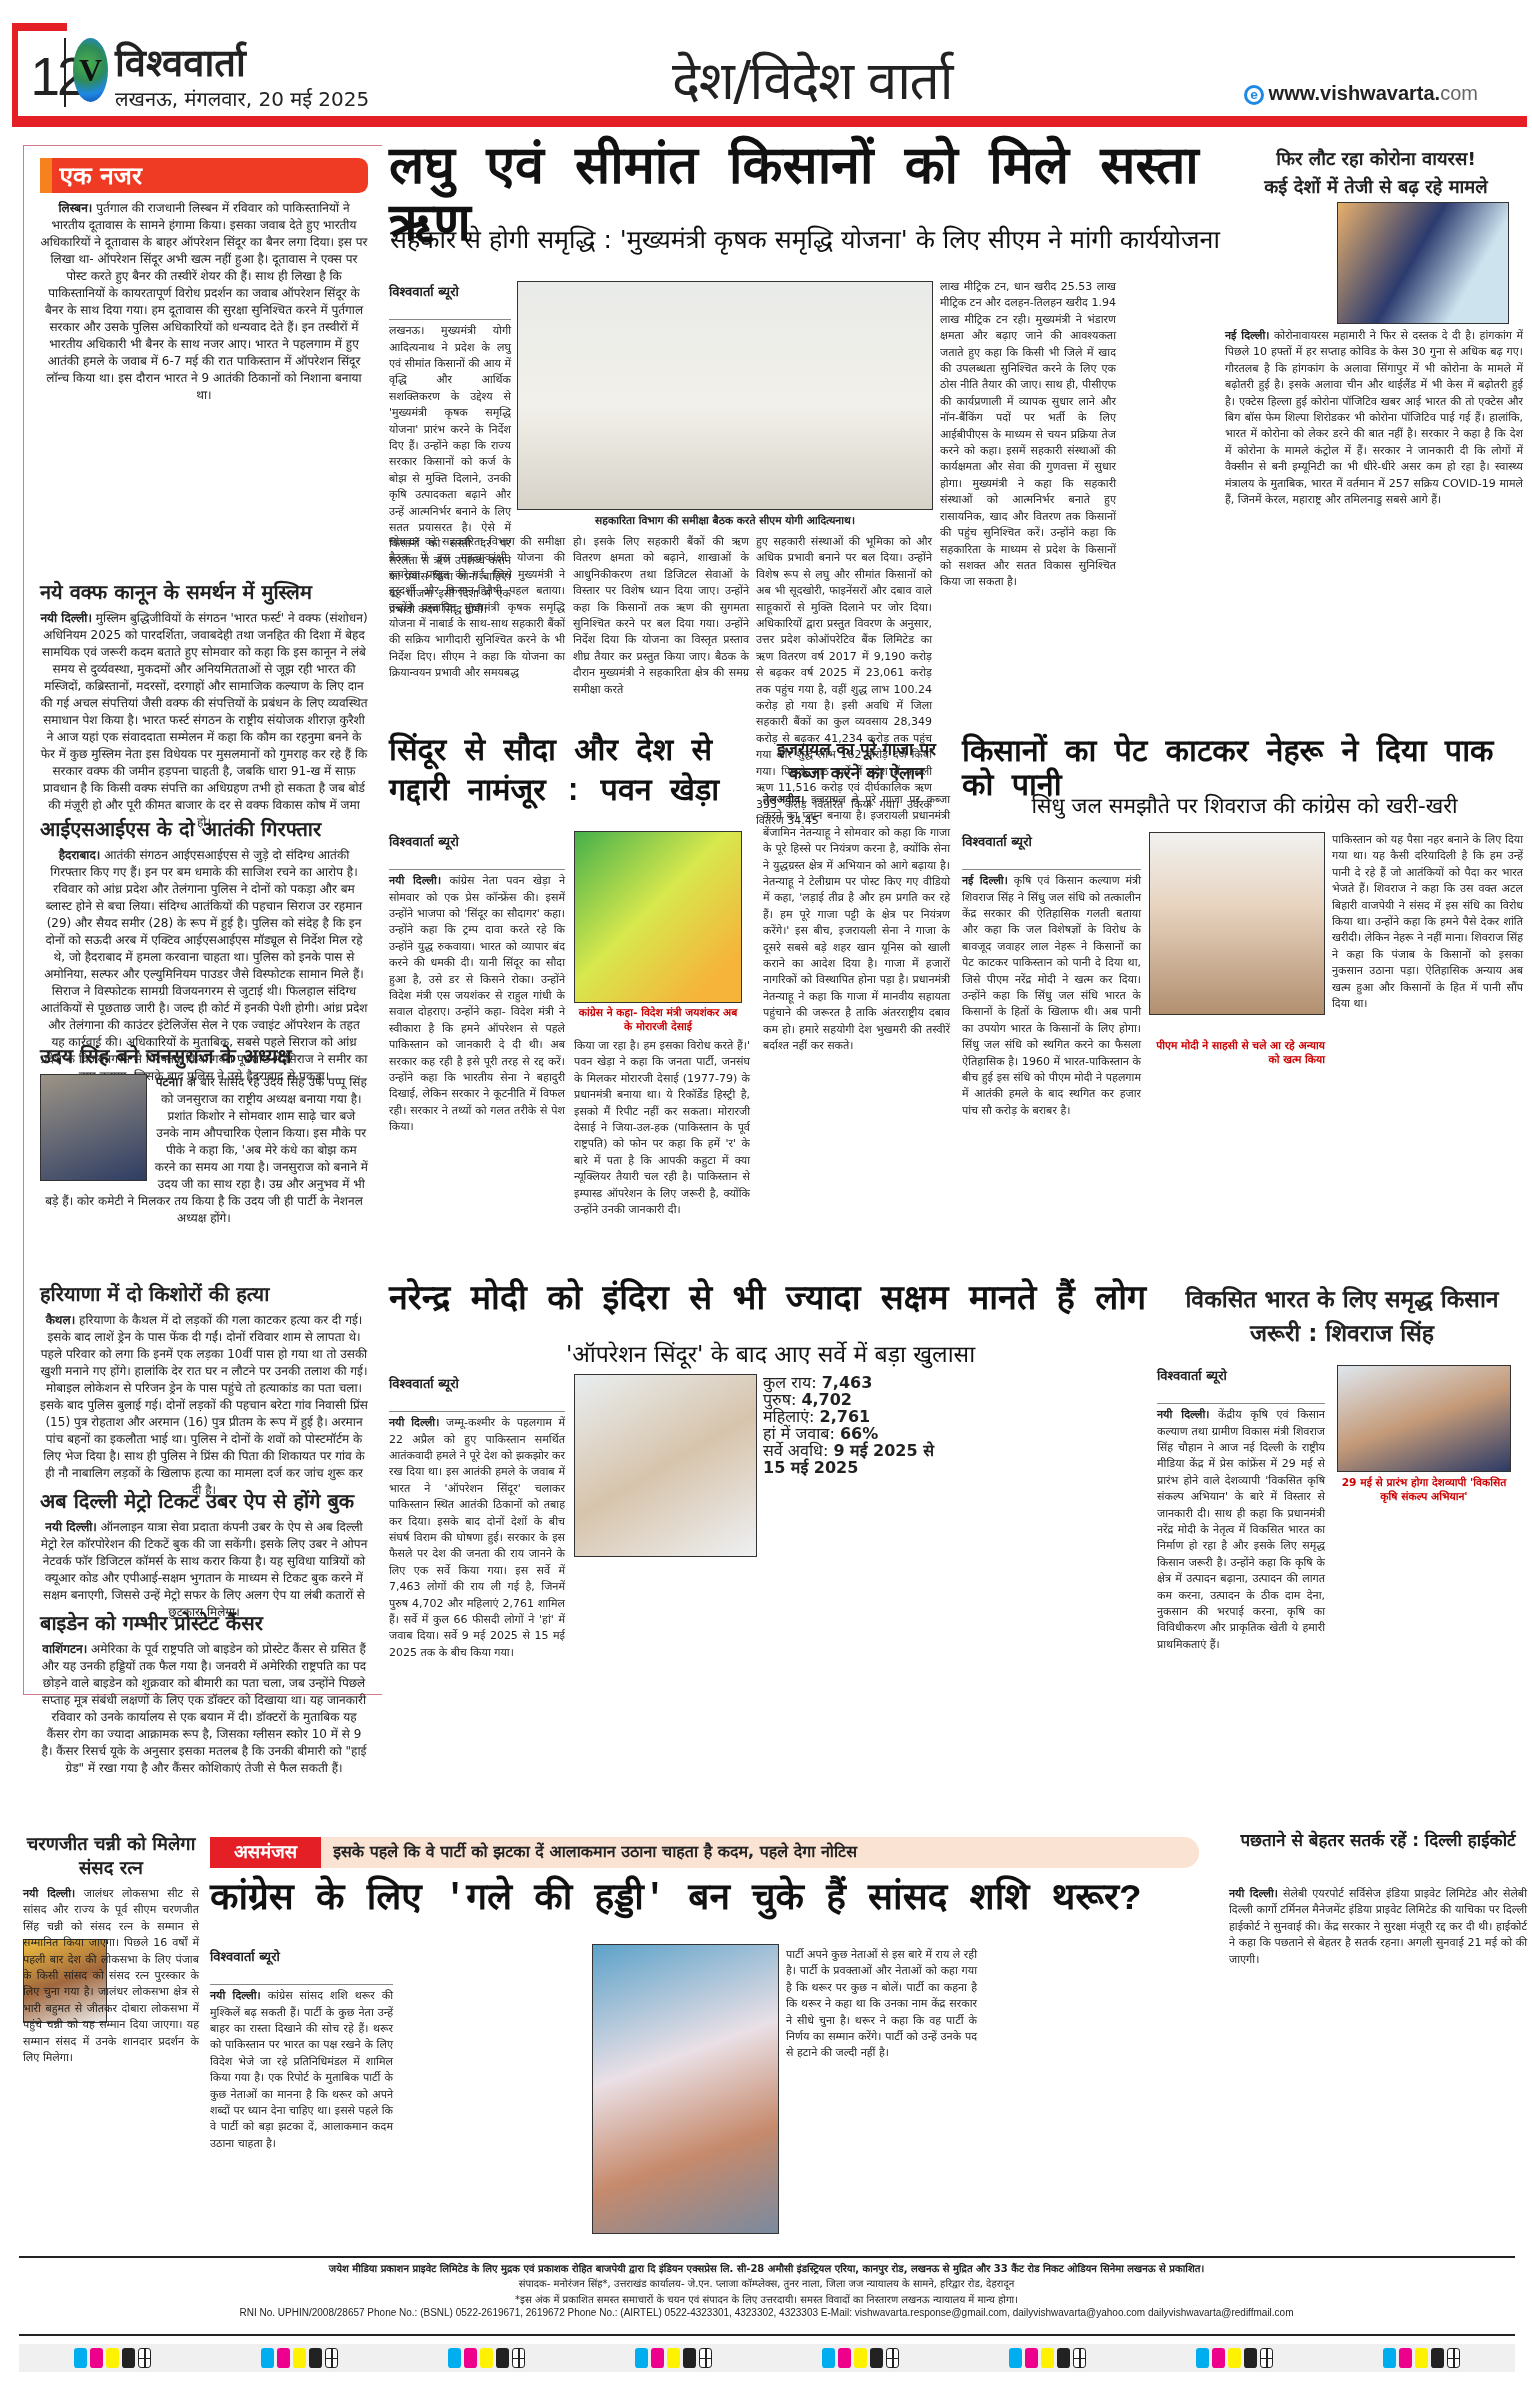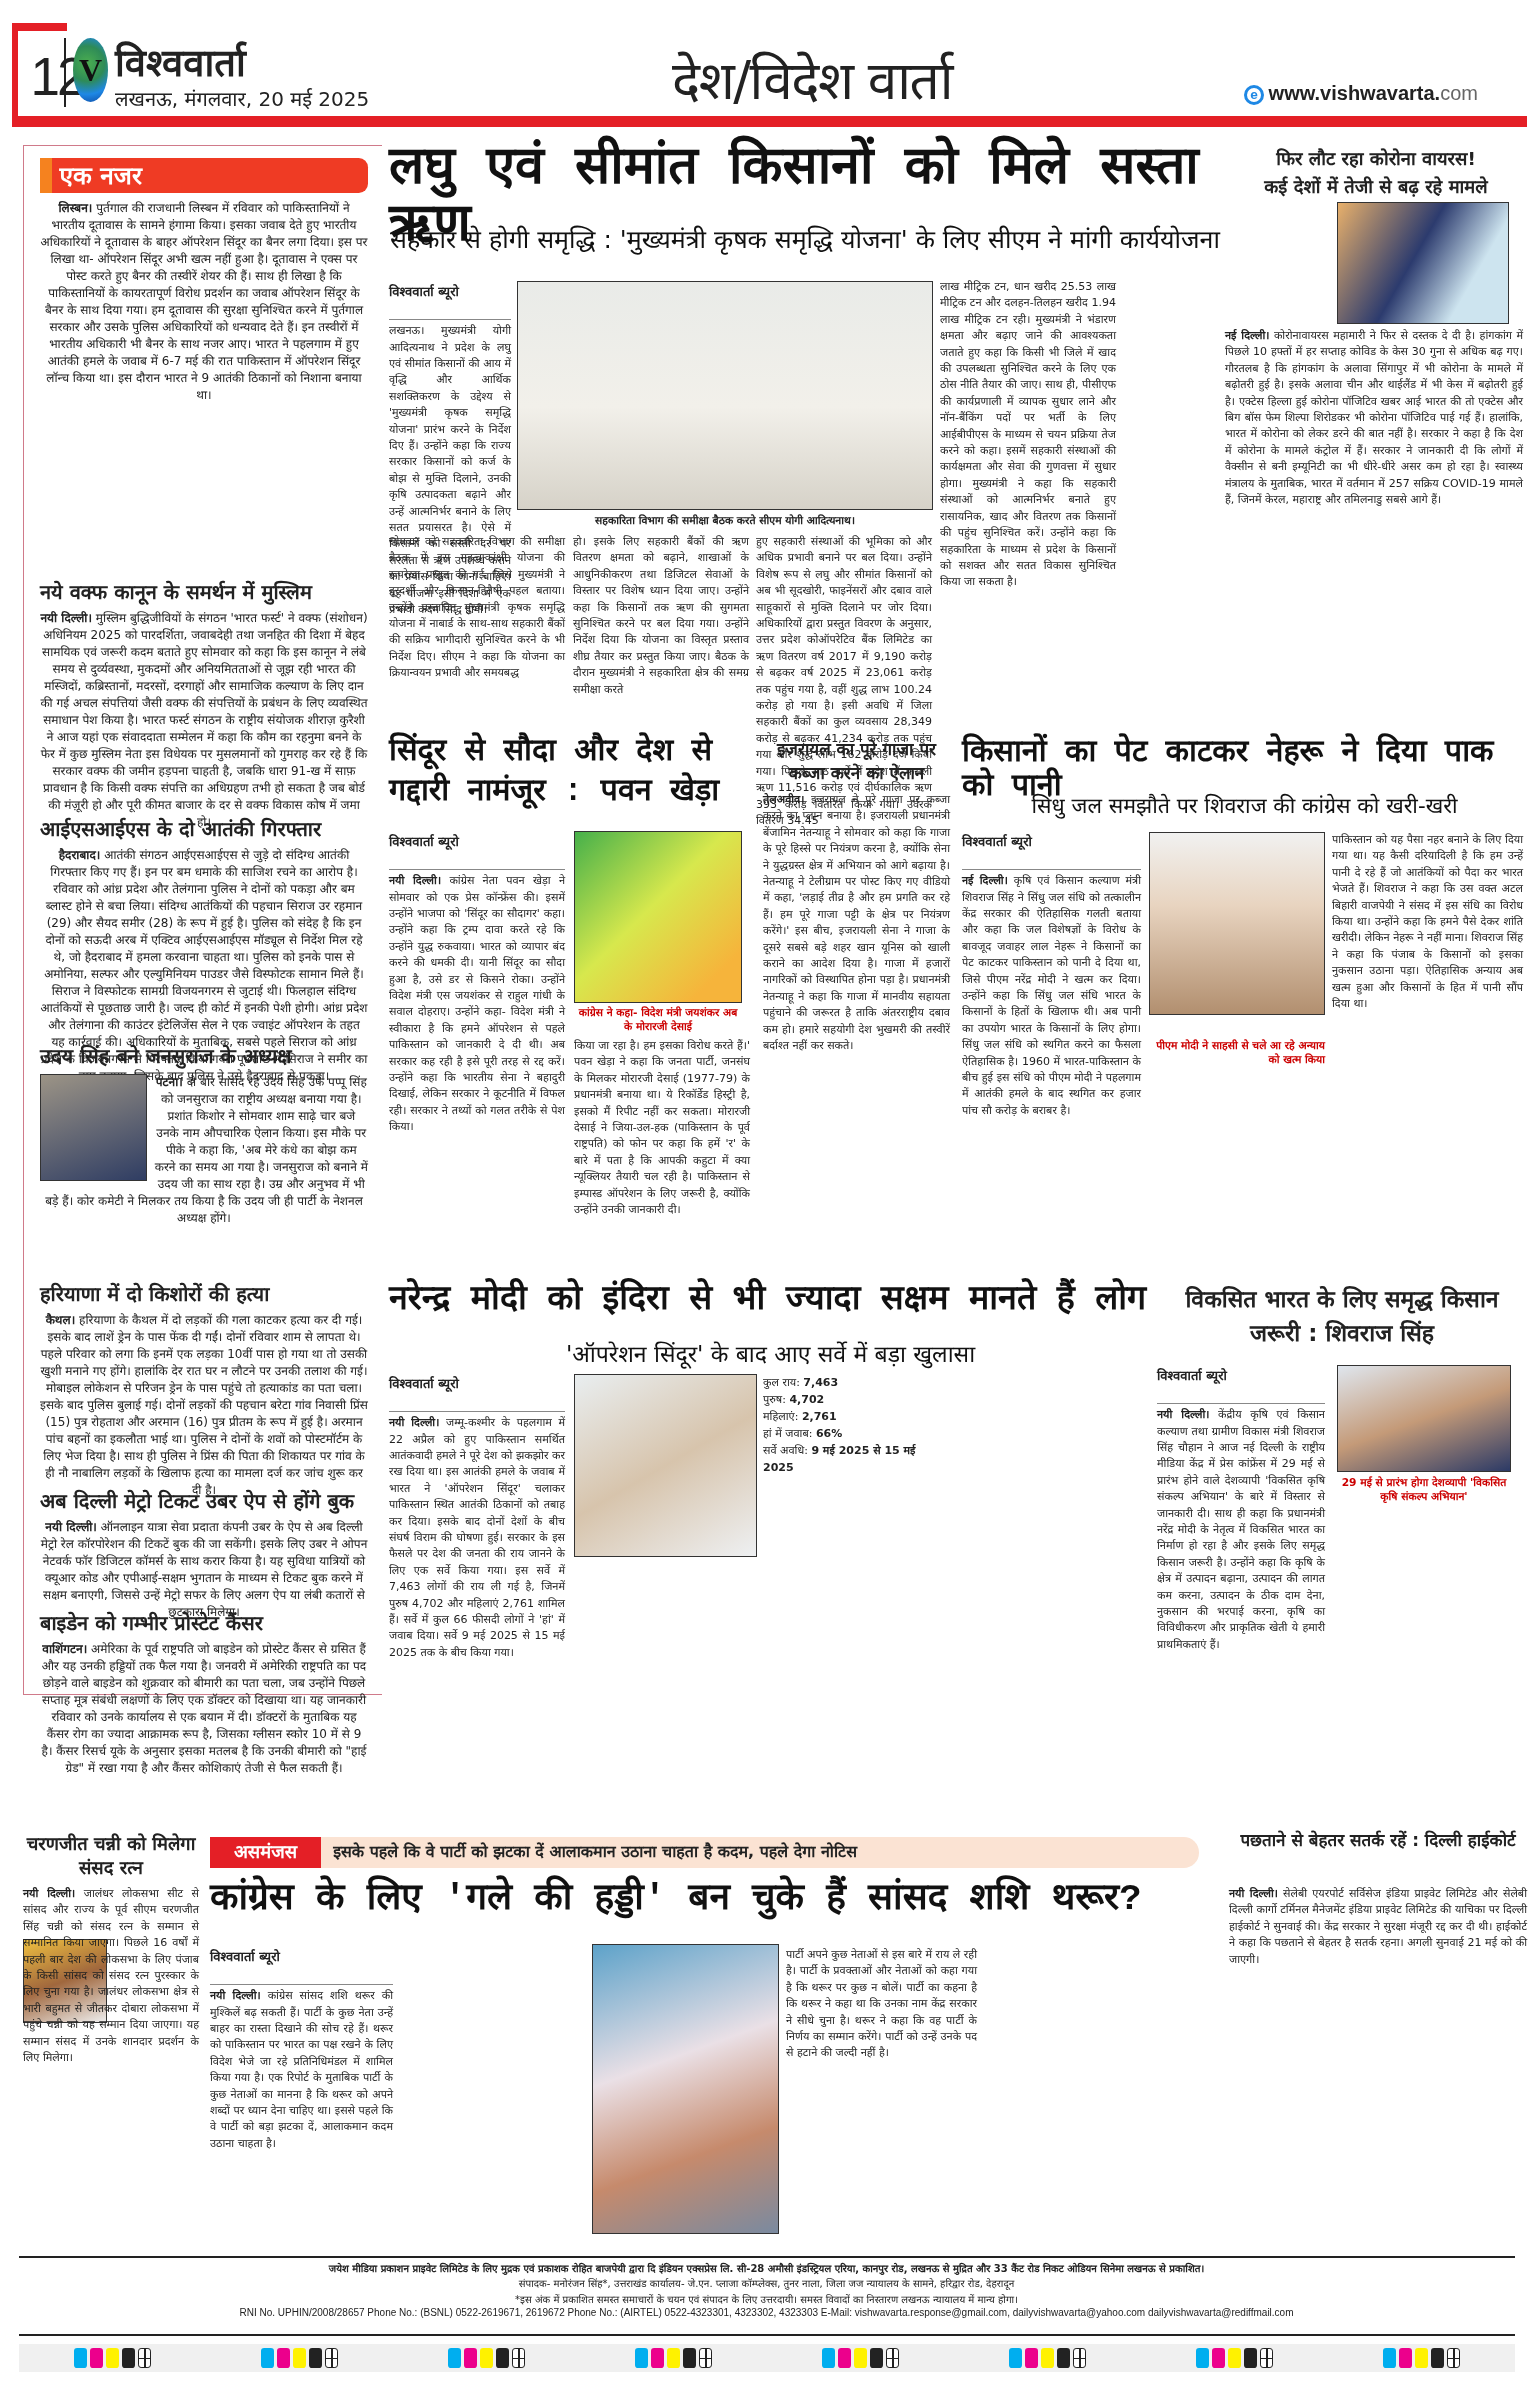--- a/index.html
+++ b/index.html
@@ -146,21 +146,21 @@
 <div class="abs caption" style="left:1149px; top:1038px; width:176px; color:#c00;text-align:right;">पीएम मोदी ने साहसी से चले आ रहे अन्याय को खत्म किया</div>
 <div class="abs col" style="left:1332px; top:832px; width:191px;">पाकिस्तान को यह पैसा नहर बनाने के लिए दिया गया था। यह कैसी दरियादिली है कि हम उन्हें पानी दे रहे हैं जो आतंकियों को पैदा कर भारत भेजते हैं। शिवराज ने कहा कि उस वक्त अटल बिहारी वाजपेयी ने संसद में इस संधि का विरोध किया था। उन्होंने कहा कि हमने पैसे देकर शांति खरीदी। लेकिन नेहरू ने नहीं माना। शिवराज सिंह ने कहा कि पंजाब के किसानों को इसका नुकसान उठाना पड़ा। ऐतिहासिक अन्याय अब खत्म हुआ और किसानों के हित में पानी सौंप दिया था।</div>
 
 <div class="abs headline-xl" style="left:389px; top:1282px; font-size:34px; width:763px;">नरेन्द्र मोदी को इंदिरा से भी ज्यादा सक्षम मानते हैं लोग</div>
 <div class="abs subhead" style="left:389px; top:1337px; font-size:23px; width:763px; text-align:center;">'ऑपरेशन सिंदूर' के बाद आए सर्वे में बड़ा खुलासा</div>
 <div class="abs" style="left:389px; top:1374px; width:176px;">
   <div class="byline">विश्ववार्ता ब्यूरो</div>
   <div class="col"><b>नयी दिल्ली।</b> <span>जम्मू-कश्मीर के पहलगाम में 22 अप्रैल को हुए पाकिस्तान समर्थित आतंकवादी हमले ने पूरे देश को झकझोर कर रख दिया था। इस आतंकी हमले के जवाब में भारत ने 'ऑपरेशन सिंदूर' चलाकर पाकिस्तान स्थित आतंकी ठिकानों को तबाह कर दिया। इसके बाद दोनों देशों के बीच संघर्ष विराम की घोषणा हुई। सरकार के इस फैसले पर देश की जनता की राय जानने के लिए एक सर्वे किया गया। इस सर्वे में 7,463 लोगों की राय ली गई है, जिनमें पुरुष 4,702 और महिलाएं 2,761 शामिल हैं। सर्वे में कुल 66 फीसदी लोगों ने 'हां' में जवाब दिया। सर्वे 9 मई 2025 से 15 मई 2025 तक के बीच किया गया।</span></div>
 </div>
 <div class="abs photo" style="left:574px; top:1374px; width:183px; height:183px; background:linear-gradient(150deg,#e9eef0,#d7c4ac 50%,#eef0f2);"></div>
-<div class="abs" style="left:763px; top:1374px; width:183px; font-size:11px; line-height:17px;">
+<div class="abs" style="left:763px; top:1374px; width:183px; font-size:16px; line-height:17px;">
   <div><span>कुल राय</span>: <b>7,463</b></div>
   <div><span>पुरुष</span>: <b>4,702</b></div>
   <div><span>महिलाएं</span>: <b>2,761</b></div>
   <div><span>हां में जवाब</span>: <b>66%</b></div>
   <div><span>सर्वे अवधि</span>: <b>9 मई 2025 से 15 मई 2025</b></div>
 </div>
 
 <div class="abs" style="left:1157px; top:1282px; width:370px; text-align:center; font-size:23px; font-weight:bold; line-height:34px;">विकसित भारत के लिए समृद्ध किसान जरूरी : शिवराज सिंह</div>
 <div class="abs" style="left:1157px; top:1366px; width:168px;">
   <div class="byline">विश्ववार्ता ब्यूरो</div>

